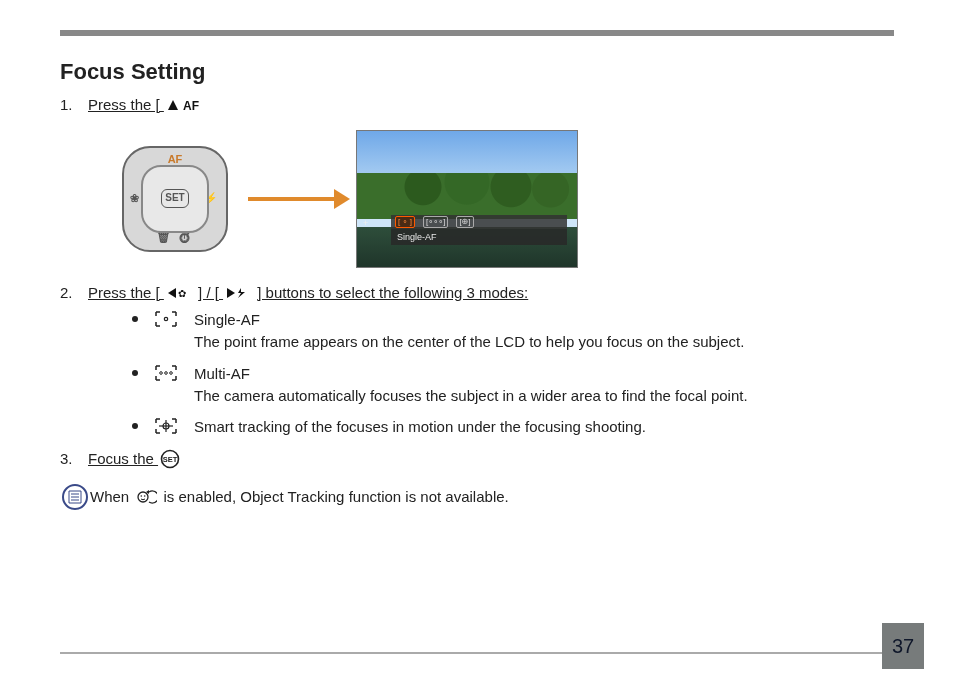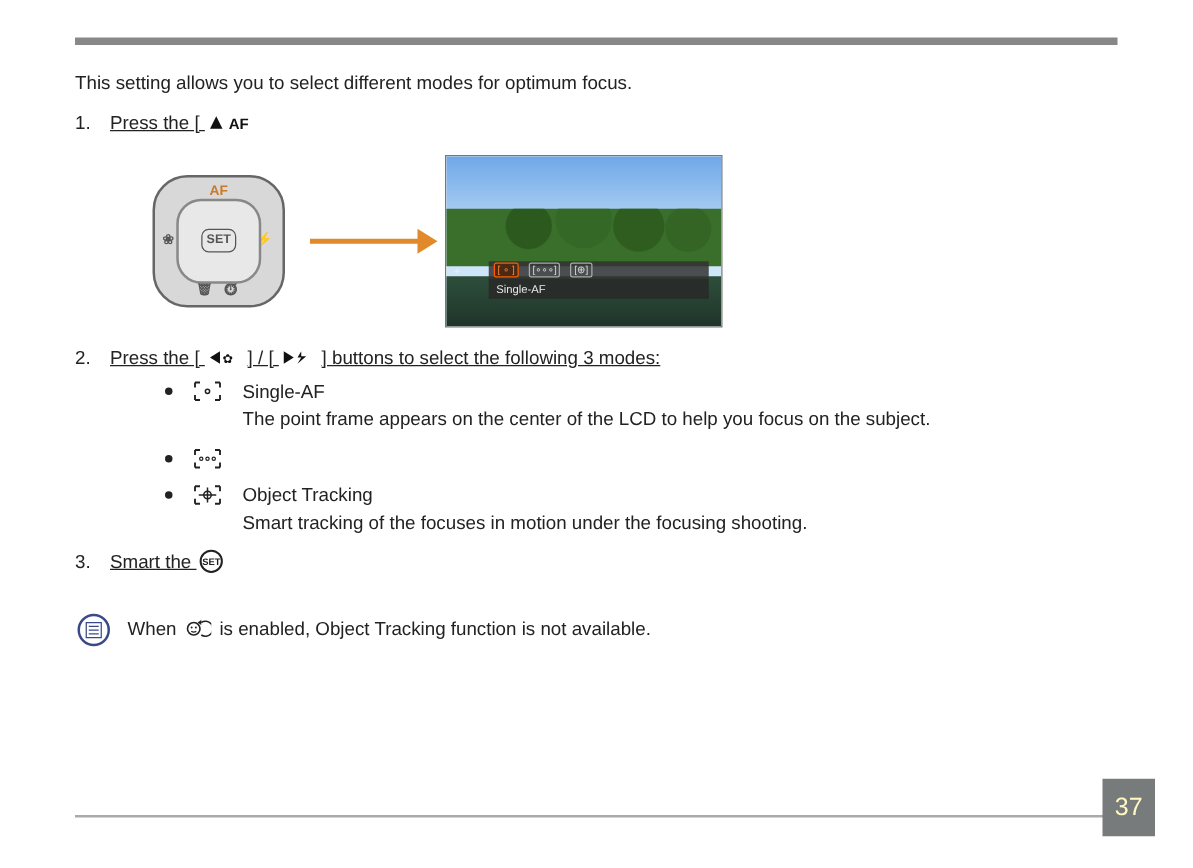--- a/index.html
+++ b/index.html
@@ -33,21 +33,21 @@
     height: 2px;
     background: #aaa;
   }
   .page-number {
     position: absolute;
     right: 30px;
     bottom: 25px;
     width: 42px;
     height: 46px;
     background: #777b7b;
-    color: #fef9c3;
+    color: #0f172a;
     font-size: 20px;
     display: flex;
     align-items: center;
     justify-content: center;
   }
   h2.heading {
     font-size: 22px;
     font-weight: 800;
     margin: 4px 0 6px 0;
   }
@@ -208,39 +208,38 @@
     width: 28px;
     display:flex;
     align-items:flex-start;
     justify-content:center;
     padding-top:1px;
   }
   .mode-list li .mode-text .title { display:block; }
   .note-row {
     display:flex;
     align-items:center;
-    gap: 12px;
-    margin-top: 28px;
+    margin-top: 12px;
   }
   .note-icon {
     width: 30px; height: 30px;
     flex: 0 0 auto;
     display:flex; align-items:center; justify-content:center;
   }
   .text-step { display:inline;text-decoration:underline; }
 </style>
 </head>
 <body>
 
 <div class="page">
 
   <div class="top-rule"></div>
 
-
-  <p class="intro">This setting allows you to select different modes for optimum focus.</p>
+  <h2 class="heading">Focus Setting</h2>
+
 
   <ol class="steps">
 
     <li>
       <span class="num">1.</span>
       <span class="text-step">Press the [ </span>
       <span class="inline-icon">
         <svg width="36" height="14" viewBox="0 0 36 14">
           <polygon points="7,2 12,12 2,12" fill="#111"></polygon>
           <text x="17" y="12" font-size="12" font-weight="800" fill="#111">AF</text>
@@ -309,42 +308,45 @@
         <li>
           <span class="bullet"></span>
           <span class="mode-icon">
             <svg width="26" height="18" viewBox="0 0 26 18">
               <path d="M3 2 L3 6 M3 2 L7 2 M23 2 L23 6 M23 2 L19 2 M3 16 L3 12 M3 16 L7 16 M23 16 L23 12 M23 16 L19 16" stroke="#222" stroke-width="1.5" fill="none"></path>
               <circle cx="8" cy="9" r="1.3" fill="none" stroke="#222" stroke-width="1"></circle>
               <circle cx="13" cy="9" r="1.3" fill="none" stroke="#222" stroke-width="1"></circle>
               <circle cx="18" cy="9" r="1.3" fill="none" stroke="#222" stroke-width="1"></circle>
             </svg>
           </span>
+          <span class="mode-text">
+            <span class="title">Multi-AF</span>
+            <span>The camera automatically focuses the subject in a wider area to find the focal point.</span>
+          </span>
         </li>
         <li>
           <span class="bullet"></span>
           <span class="mode-icon">
             <svg width="26" height="18" viewBox="0 0 26 18">
               <path d="M3 2 L3 6 M3 2 L7 2 M23 2 L23 6 M23 2 L19 2 M3 16 L3 12 M3 16 L7 16 M23 16 L23 12 M23 16 L19 16" stroke="#222" stroke-width="1.5" fill="none"></path>
               <line x1="13" y1="3" x2="13" y2="15" stroke="#222" stroke-width="1.2"></line>
               <line x1="6" y1="9" x2="20" y2="9" stroke="#222" stroke-width="1.2"></line>
               <circle cx="13" cy="9" r="3" fill="none" stroke="#222" stroke-width="1.2"></circle>
             </svg>
           </span>
           <span class="mode-text">
-            <span class="title">Object Tracking</span>
             <span>Smart tracking of the focuses in motion under the focusing shooting.</span>
           </span>
         </li>
       </ul>
     </li>
 
     <li>
       <span class="num">3.</span>
-      <span class="text-step">Smart the </span>
+      <span class="text-step">Focus the </span>
       <span class="inline-icon">
         <svg width="20" height="20" viewBox="0 0 20 20">
           <circle cx="10" cy="10" r="8.5" fill="none" stroke="#222" stroke-width="1.6"></circle>
           <text x="10" y="13" text-anchor="middle" font-size="7.5" font-weight="800" fill="#222">SET</text>
         </svg>
       </span>
     </li>
   </ol>
 
   <div class="note-row">

